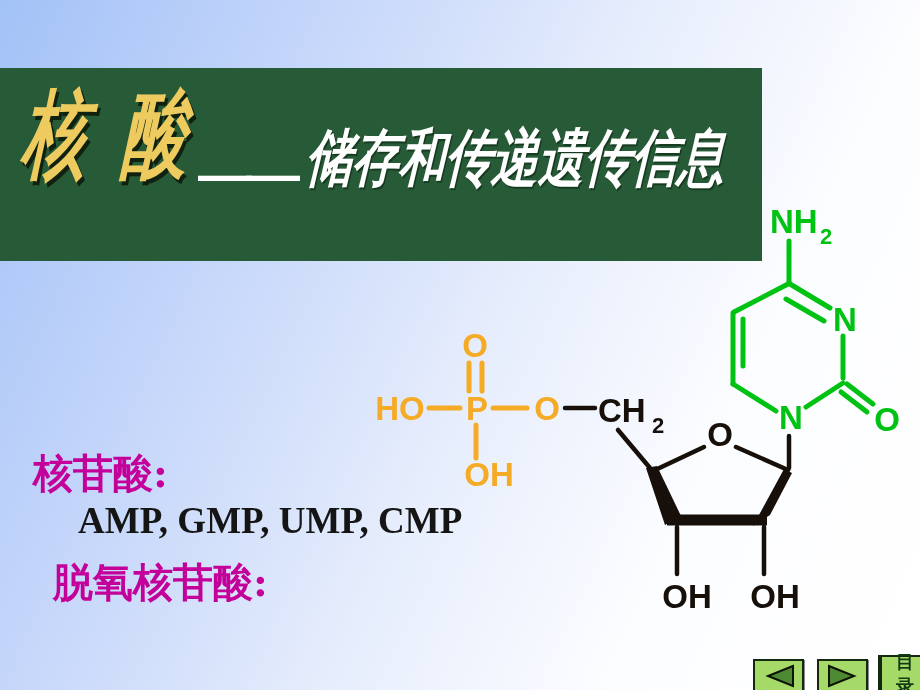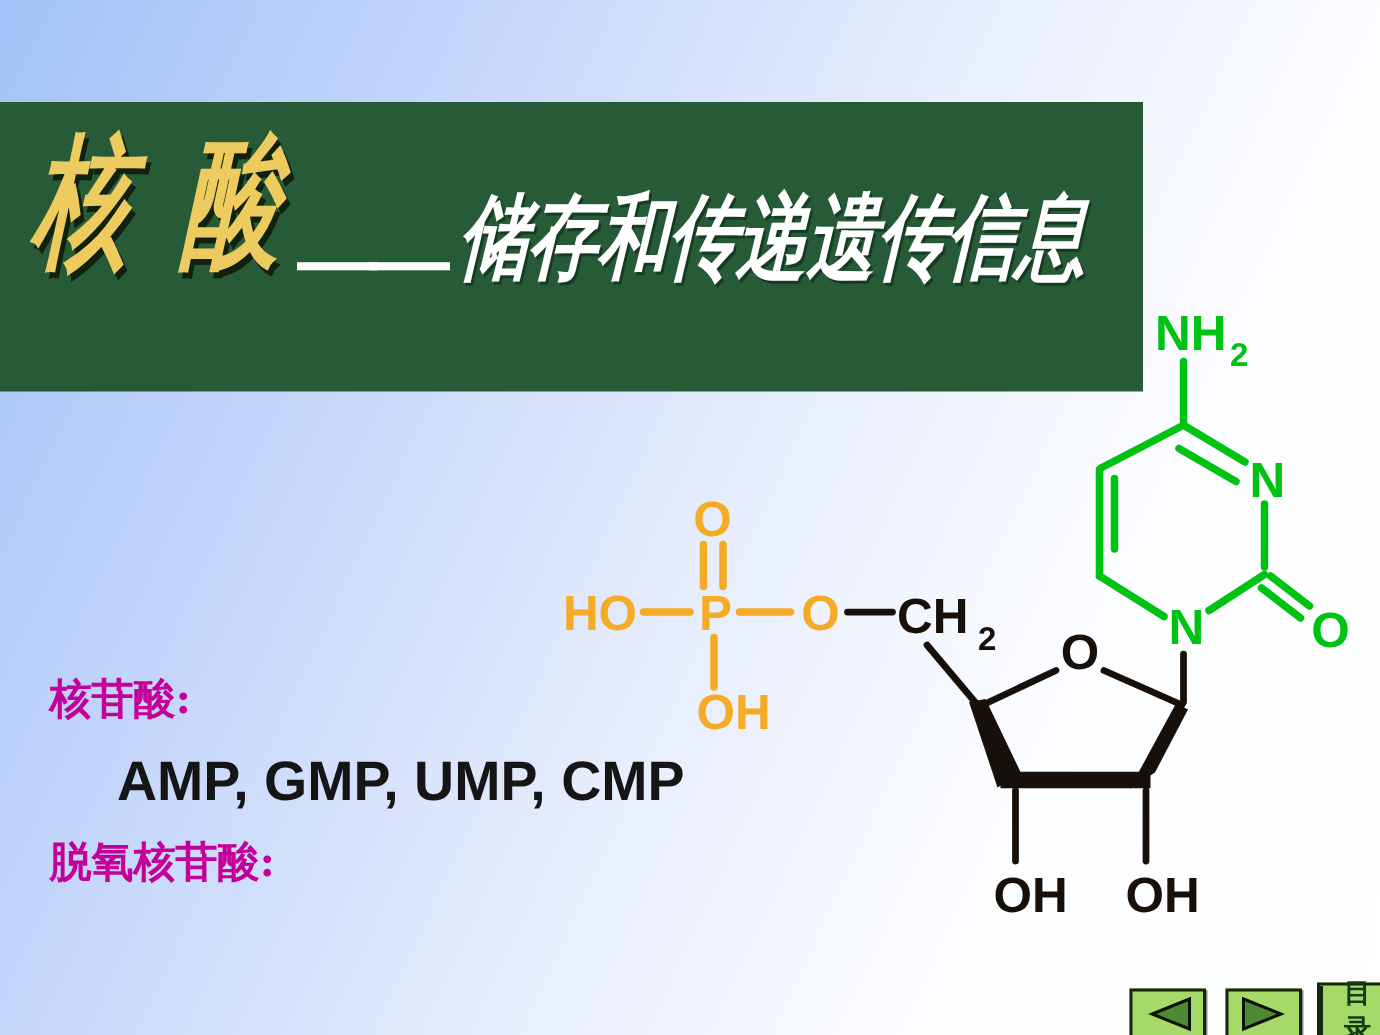--- a/index.html
+++ b/index.html
@@ -41,26 +41,26 @@
     color:#ffffff;white-space:nowrap;
     text-shadow:2px 2px 0 rgba(10,35,15,.55);
     transform:scaleX(0.75) skewX(-4deg);
     transform-origin:0 50%;
   }
 
   
   .cn-label{
     position:absolute;left:33px;
     font-family:"DejaVu Serif","Liberation Serif",serif;
-    font-weight:bold;font-size:28px;line-height:1.1;
+    font-weight:bold;font-size:40px;line-height:1.1;
     color:#c4009b;white-space:nowrap;
   }
   .abbr-line{
     position:absolute;left:78px;
-    font-family:Liberation Sans, sans-serif;
+    font-family:Liberation Serif, serif;
     font-weight:bold;font-size:37px;line-height:1.1;
     color:#151515;white-space:nowrap;
   }
 
   
   .molecule{position:absolute;left:350px;top:190px;}
   .molecule text{font-family:"Liberation Sans","DejaVu Sans",sans-serif;font-weight:bold;}
   .atom-o{fill:#f5ab26;font-size:33px;}
   .atom-k{fill:#17100a;font-size:33px;}
   .atom-g{fill:#00c213;font-size:33px;}
@@ -149,21 +149,21 @@
       <line class="b-g" x1="743" y1="366" x2="743" y2="319"></line>
       <line class="b-g" x1="734" y1="312" x2="788" y2="284"></line>
       <line class="b-g" x1="847" y1="384" x2="873" y2="404"></line>
       <line class="b-g" x1="841" y1="392" x2="867" y2="412"></line>
       <text class="atom-g" x="887" y="431" text-anchor="middle">O</text>
     </g>
   </svg>
 
   <div class="cn-label" style="top:451px;">核苷酸:</div>
   <div class="abbr-line" style="top:501px;">AMP, GMP, UMP, CMP</div>
-  <div class="cn-label" style="top:560px;">脱氧核苷酸:</div>
+  <div class="cn-label" style="top:560px;margin-left:20px;">脱氧核苷酸:</div>
 
   <button class="nav-btn btn-prev">
     <svg width="40" height="26" viewBox="0 0 40 26">
       <polygon points="34,3 9,13 34,23" fill="#4e8a33" stroke="#0c1206" stroke-width="2"></polygon>
     </svg>
   </button>
   <button class="nav-btn btn-next">
     <svg width="40" height="26" viewBox="0 0 40 26">
       <polygon points="6,3 31,13 6,23" fill="#4e8a33" stroke="#0c1206" stroke-width="2"></polygon>
     </svg>

